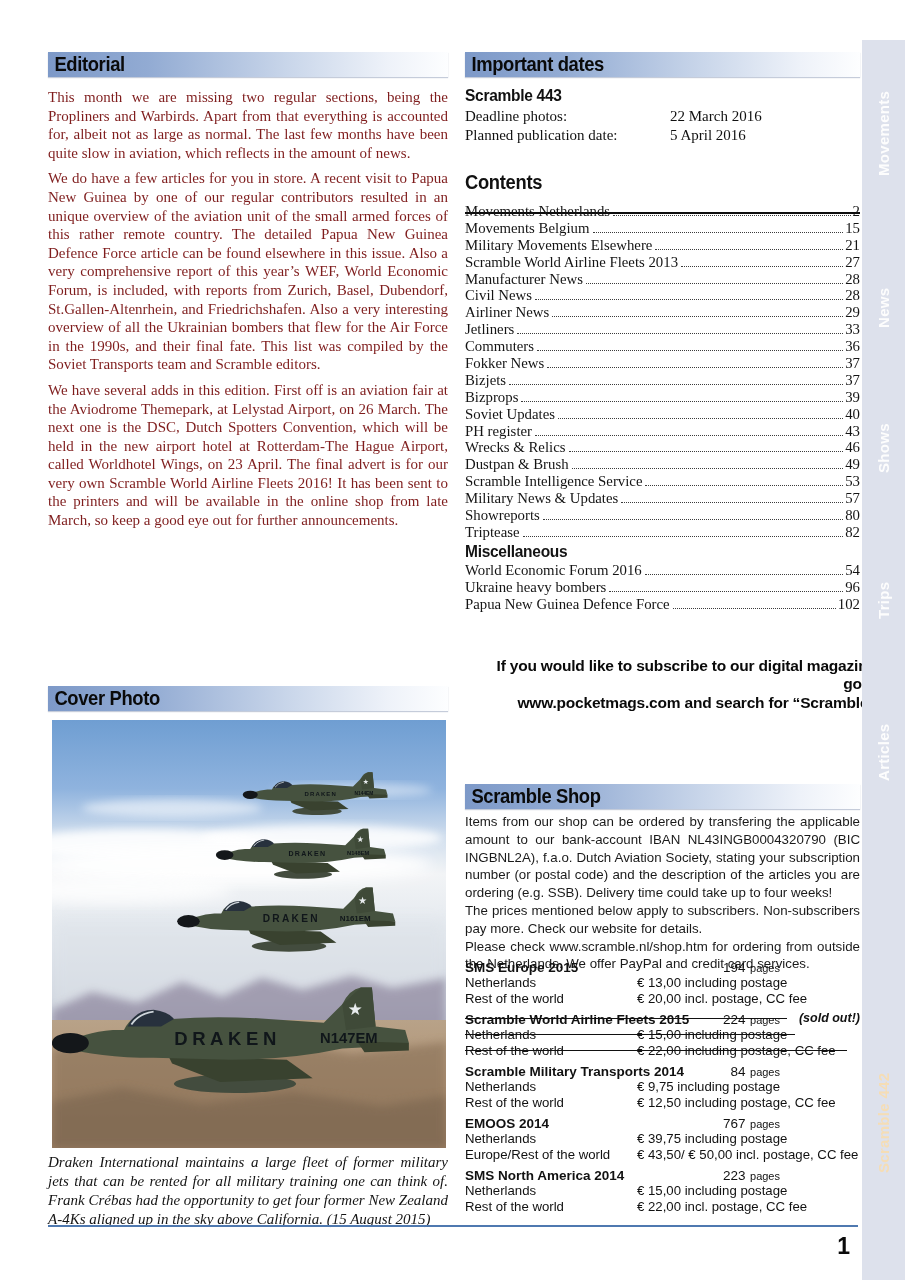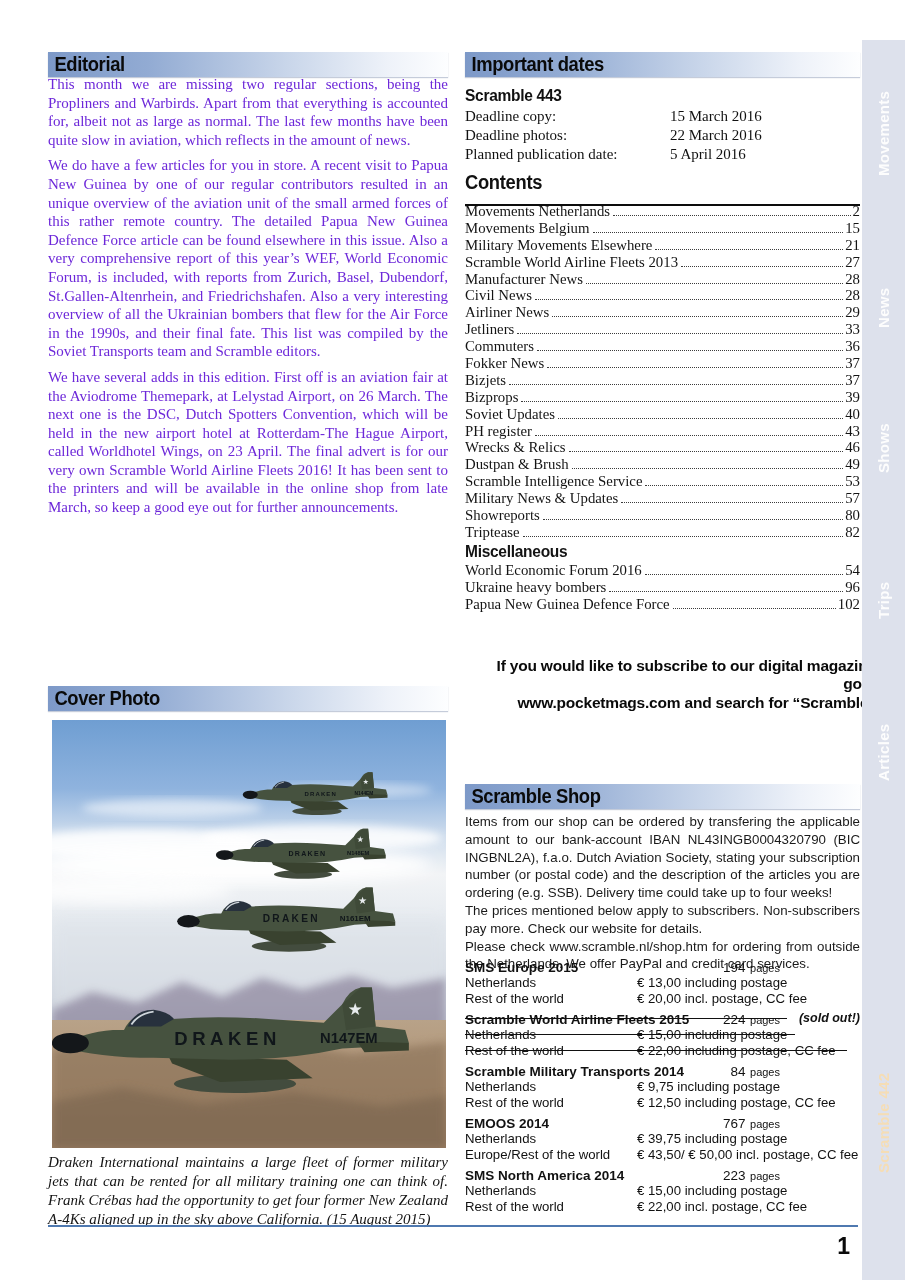--- a/index.html
+++ b/index.html
@@ -8,36 +8,36 @@
   .page { position:absolute; inset:0; width:905px; height:1280px; background:#fff; overflow:hidden; }
 
   
   .bar { position:absolute; height:25px; background:linear-gradient(to right,#7d99c8 0%,#92abd3 25%,#c9d6ea 60%,#eef2f9 85%,#fdfeff 100%); display:flex; align-items:center; box-shadow:0 1px 1px rgba(90,110,150,.35); }
   .bar-text { font-weight:bold; font-size:20px; letter-spacing:-.4px; color:#0a0a0a; padding-left:7px; transform:scaleX(.92); transform-origin:left center; white-space:nowrap; }
 
   .cond { font-weight:bold; letter-spacing:-.3px; transform:scaleX(.94); transform-origin:left center; white-space:nowrap; }
 
   
   #editorial-bar { left:48px; top:52px; width:400px; }
-  #editorial-body { position:absolute; left:48px; top:75px; width:400px; font-family:"Liberation Serif",serif; font-size:15px; line-height:1.24; text-align:justify; color:#6d28d9; }
+  #editorial-body { position:absolute; left:48px; top:88px; width:400px; font-family:"Liberation Serif",serif; font-size:15px; line-height:1.24; text-align:justify; color:#7f1d1d; }
   #editorial-body p { margin-bottom:7px; }
 
   #cover-bar { left:48px; top:686px; width:400px;text-align:center; }
 
   #photo { position:absolute; left:52px; top:720px; width:394px; height:428px; }
 
   #caption { position:absolute; left:48px; top:1153px; width:400px; font-family:"Liberation Serif",serif; font-style:italic; font-size:15px; line-height:1.26; text-align:justify; color:#141414; }
 
   
   #dates-bar { left:465px; top:52px; width:395px; }
   #dates-issue { position:absolute; left:465px; top:86px; font-size:16.5px; }
   #dates-rows { position:absolute; left:465px; top:107px; width:395px; font-family:"Liberation Serif",serif; font-size:15px; }
   .date-row { display:grid; grid-template-columns:205px 1fr; line-height:19px; }
 
-  #contents-head { position:absolute; left:465px; top:171px; width:395px; font-size:19.5px; border-bottom:2px solid #0c0c0c; padding-bottom:10px; }
+  #contents-head { position:absolute; left:465px; top:171px; width:395px; font-size:19.5px; border-bottom:2px solid #0c0c0c; padding-bottom:18px; }
   #contents-head span { display:inline-block; }
   #toc { position:absolute; left:465px; top:203px; width:395px; font-family:"Liberation Serif",serif; font-size:14.8px; color:#141414; }
   .toc-row { display:flex; align-items:baseline; height:16.9px; cursor:pointer; }
   .toc-title { white-space:nowrap; }
   .toc-lead { flex:1; border-bottom:1.8px dotted #3c3c3c; margin:0 2px 3px 3px; min-width:10px; }
   .toc-page { text-align:right; }
   #toc-misc-label { font-family:"Liberation Sans",sans-serif; font-size:16.5px; line-height:19px; margin:1px 0; }
 
   #subscribe { position:absolute; left:477px; top:657px; width:395px; text-align:right; font-weight:bold; font-size:15.5px; letter-spacing:-.2px; line-height:1.18; color:#0a0a0a;margin-left:8px; }
 
@@ -173,24 +173,20 @@
   <div id="caption">Draken International maintains a large fleet of former military jets that can be rented for all military training one can think of. Frank Crébas had the opportunity to get four former New Zealand A-4Ks aligned up in the sky above California. (15 August 2015)</div>
 
   <div class="bar" id="dates-bar">
     <span class="bar-text">Important dates</span>
   </div>
 
   <div id="dates-issue" class="cond">Scramble 443</div>
 
   <div id="dates-rows">
     <div class="date-row">
-      <span>Deadline copy:</span>
-      <span>15 March 2016</span>
-    </div>
-    <div class="date-row">
       <span>Deadline photos:</span>
       <span>22 March 2016</span>
     </div>
     <div class="date-row">
       <span>Planned publication date:</span>
       <span>5 April 2016</span>
     </div>
   </div>
 
   <div id="contents-head">

